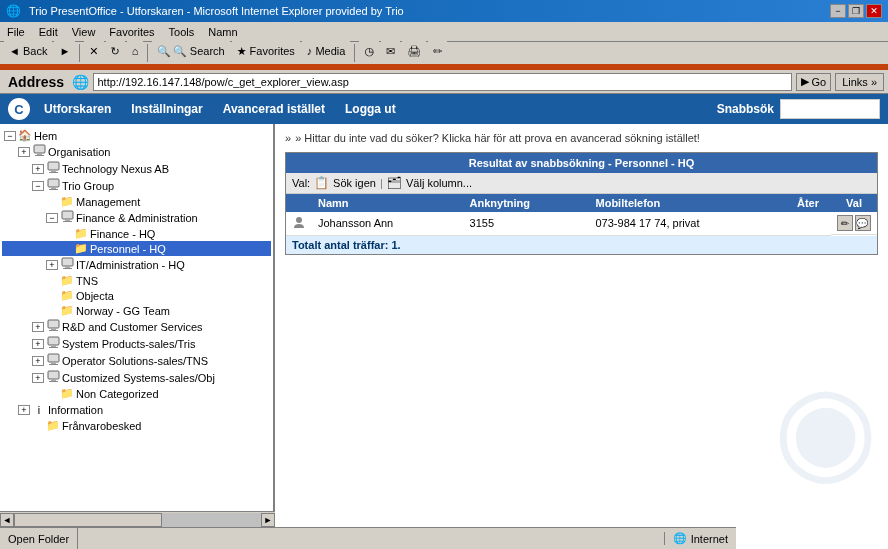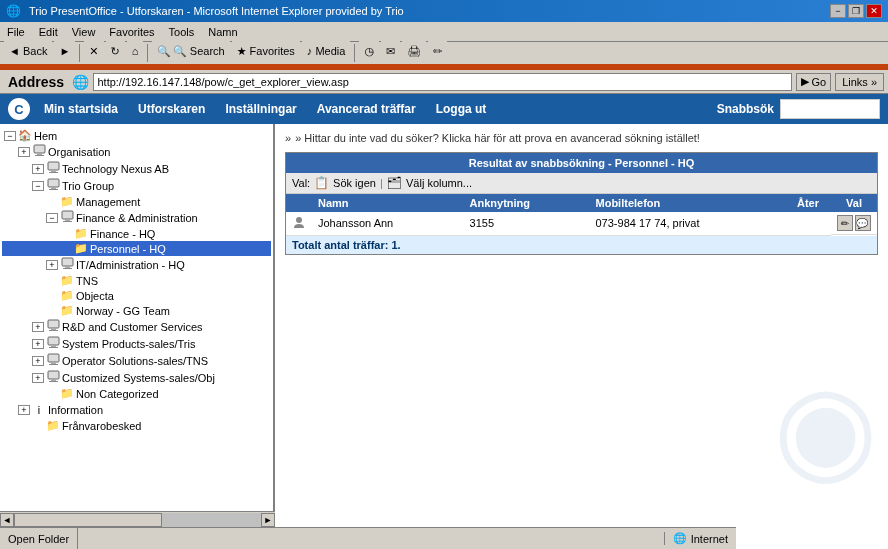--- a/index.html
+++ b/index.html
@@ -379,24 +379,23 @@
     <span>Go</span>
   </button>
   <button class="links-btn">Links »</button>
 </div>
 
 <div class="nav-bar">
   <div class="nav-bar-left">
     <div class="nav-logo">
       <span style="color:#1a5ca0; font-weight:bold; font-size:13px;">C</span>
     </div>
-    <a class="nav-link">Min startsida</a>
     <a class="nav-link">Utforskaren</a>
     <a class="nav-link">Inställningar</a>
-    <a class="nav-link">Avancerad träffar</a>
+    <a class="nav-link">Avancerad istället</a>
     <a class="nav-link">Logga ut</a>
   </div>
   <div class="nav-bar-right">
     <span class="snabbsok-label">Snabbsök</span>
     <input class="snabbsok-input" type="text" style="">
   </div>
 </div>
 
 <div class="main-area">
 

